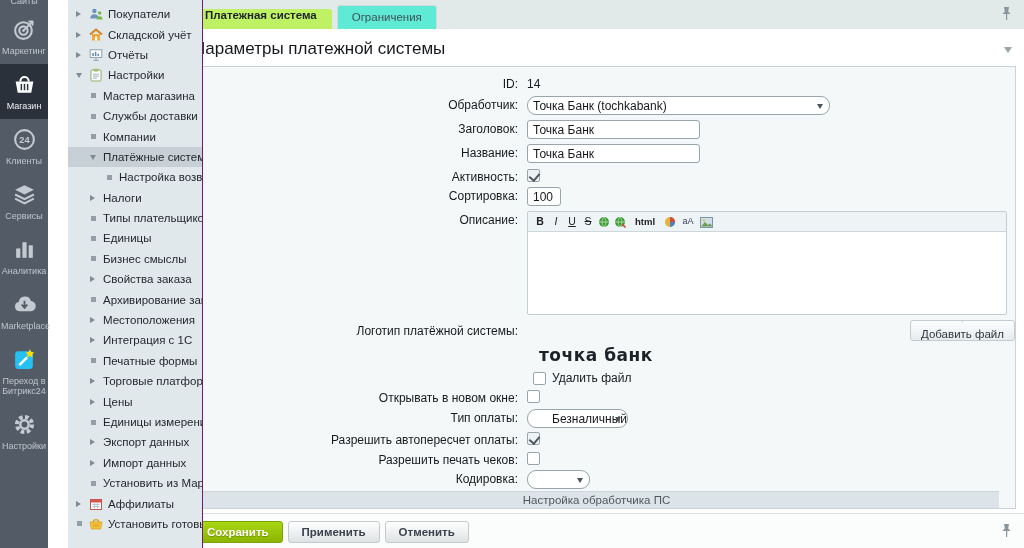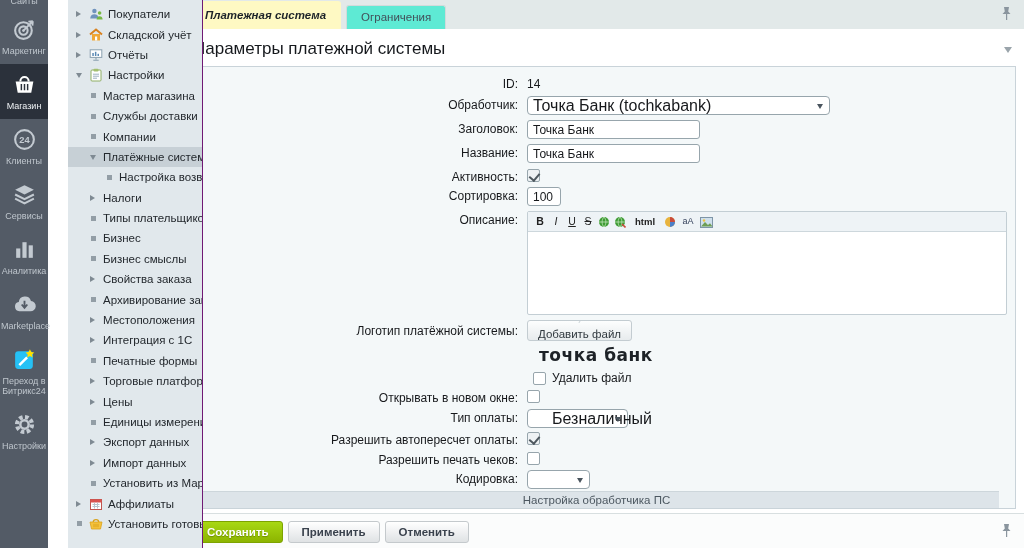--- a/index.html
+++ b/index.html
@@ -24,37 +24,37 @@
   .mk.ar::before{content:"";border:3.5px solid transparent;border-left:5px solid #7f8a93;}
   .mk.ad::before{content:"";border:3.5px solid transparent;border-top:5px solid #7f8a93;margin-top:4px;}
   .mk.dot::before{content:"";width:5px;height:5px;background:#939ea6;margin-left:1px;}
   .tico{flex:0 0 15px;width:15px;height:14px;margin-right:4px;}
   .tico svg{width:14px;height:14px;}
   .s-label{overflow:hidden;text-overflow:clip;}
   
   #main{position:absolute;left:183px;top:0;width:841px;height:548px;background:#fff;}
   #tabbar{height:29px;background:#e2e9e9;display:flex;align-items:flex-end;padding-left:7px;position:relative;}
   .tab{font-size:11.5px;padding:7px 15px 8px;border-radius:3px 3px 0 0;color:#1d2329;cursor:pointer;}
-  .tab.active{background:#fef9c3;font-weight:bold;padding-top:8px;font-style:italic;}
+  .tab.active{background:#bef264;font-weight:bold;padding-top:0;}
   .tab.inactive{background:#5eead4;border:1px solid #d2dbdb;border-bottom:none;margin-left:5px;
                 padding:5px 14px 6px;color:#42505a;text-align:center;}
   .pin{position:absolute;right:12px;top:6px;cursor:pointer;}
   #heading{display:flex;justify-content:space-between;align-items:center;padding:10px 12px 7px 10px;}
   #heading h1{margin:0;font-size:17px;font-weight:normal;color:#15181c;}
   .chev{border:4.5px solid transparent;border-top:6px solid #9aa4ab;margin-top:5px;cursor:pointer;}
   
   #panel{margin-left:10px;width:823px;height:443px;background:#f4f8f9;border:1px solid #c9d3d9;
          box-sizing:border-box;position:relative;overflow:hidden;padding-top:8px;}
   .frow{display:flex;margin-bottom:5px;}
   .flabel{flex:0 0 324px;text-align:right;padding-right:9px;font-size:12px;color:#17191c;padding-top:2px;}
   .fval{font-size:12px;color:#17191c;padding-top:2px;}
   .inp{height:19px;box-sizing:border-box;border:1px solid #97a5ac;border-radius:3px;background:#fff;
        font-size:12px;font-family:inherit;color:#17191c;padding:0 5px;}
-  .sel{height:19px;box-sizing:border-box;border:1px solid #97a5ac;border-radius:4px;background:#fff;
-       font-size:16px;color:#17191c;display:flex;align-items:center;padding:0 5px;position:relative;cursor:pointer;}
+  .sel{height:19px;box-sizing:border-box;border:1px solid #97a5ac;border-radius:9px;background:#fff;
+       font-size:12px;color:#17191c;display:flex;align-items:center;padding:0 5px;position:relative;cursor:pointer;}
   .sel::after{content:"";position:absolute;right:6px;top:7px;border:3.5px solid transparent;border-top:5px solid #4a555e;}
   .cb{width:13px;height:13px;border:1px solid #97a5ac;border-radius:2px;background:#fff;box-sizing:border-box;
       position:relative;margin-top:1px;cursor:pointer;}
   .cb.checked{background:#eef2f4;}
   .cb.checked::after{content:"";position:absolute;left:2.5px;top:0.5px;width:5px;height:8px;
       border:solid #4e585f;border-width:0 2px 2px 0;transform:rotate(40deg);}
   .cb-row{display:flex;align-items:center;font-size:12px;color:#17191c;}
   .cb-row .cb{margin-right:6px;}
   
   #editor{width:478px;border:1px solid #c3ced4;border-radius:2px;background:#fff;}
@@ -218,21 +218,21 @@
   <div class="s-item lvl2">
     <span class="mk ar"></span>
     <span class="s-label">Налоги</span>
   </div>
   <div class="s-item lvl2">
     <span class="mk dot"></span>
     <span class="s-label">Типы плательщиков</span>
   </div>
   <div class="s-item lvl2">
     <span class="mk dot"></span>
-    <span class="s-label">Бизнес</span>
+    <span class="s-label">Единицы</span>
   </div>
   <div class="s-item lvl2">
     <span class="mk dot"></span>
     <span class="s-label">Бизнес смыслы</span>
   </div>
   <div class="s-item lvl2">
     <span class="mk ar"></span>
     <span class="s-label">Свойства заказа</span>
   </div>
   <div class="s-item lvl2">
@@ -373,21 +373,21 @@
           <span class="tb"><svg width="13" height="11" viewBox="0 0 13 11">
             <rect x=".5" y=".5" width="12" height="10" fill="#cfe0ec" stroke="#7e95a7"></rect>
             <circle cx="4" cy="3.5" r="1.2" fill="#f0c23c"></circle>
             <path d="M1 9.5 L5 5 8 8 10 6.2 12.5 9.5 z" fill="#6f9e55"></path>
               </svg></span>
         </div>
         <div id="ed-body"></div>
       </div>
     </div>
 
-    <div class="frow" style="margin-bottom:4px;">
+    <div class="frow" style="margin-bottom:4px;justify-content:space-between;">
       <div class="flabel" style="padding-top:4px;">Логотип платёжной системы:</div>
       <button class="fbtn">
         <svg width="9" height="13" viewBox="0 0 9 13">
           <path d="M2 8.5 L6.2 2.3 a1.9 1.9 0 0 1 3.1 2.1 L4.6 11 a1.3 1.3 0 0 1 -2.2 -1.5 L6.6 3.6" transform="translate(-1.2 0)" stroke="#7a8893" fill="none" stroke-width="1.2"></path>
           </svg>
         <span>Добавить файл</span>
       </button>
     </div>
 
     <div class="frow" style="margin-bottom:6px;">

